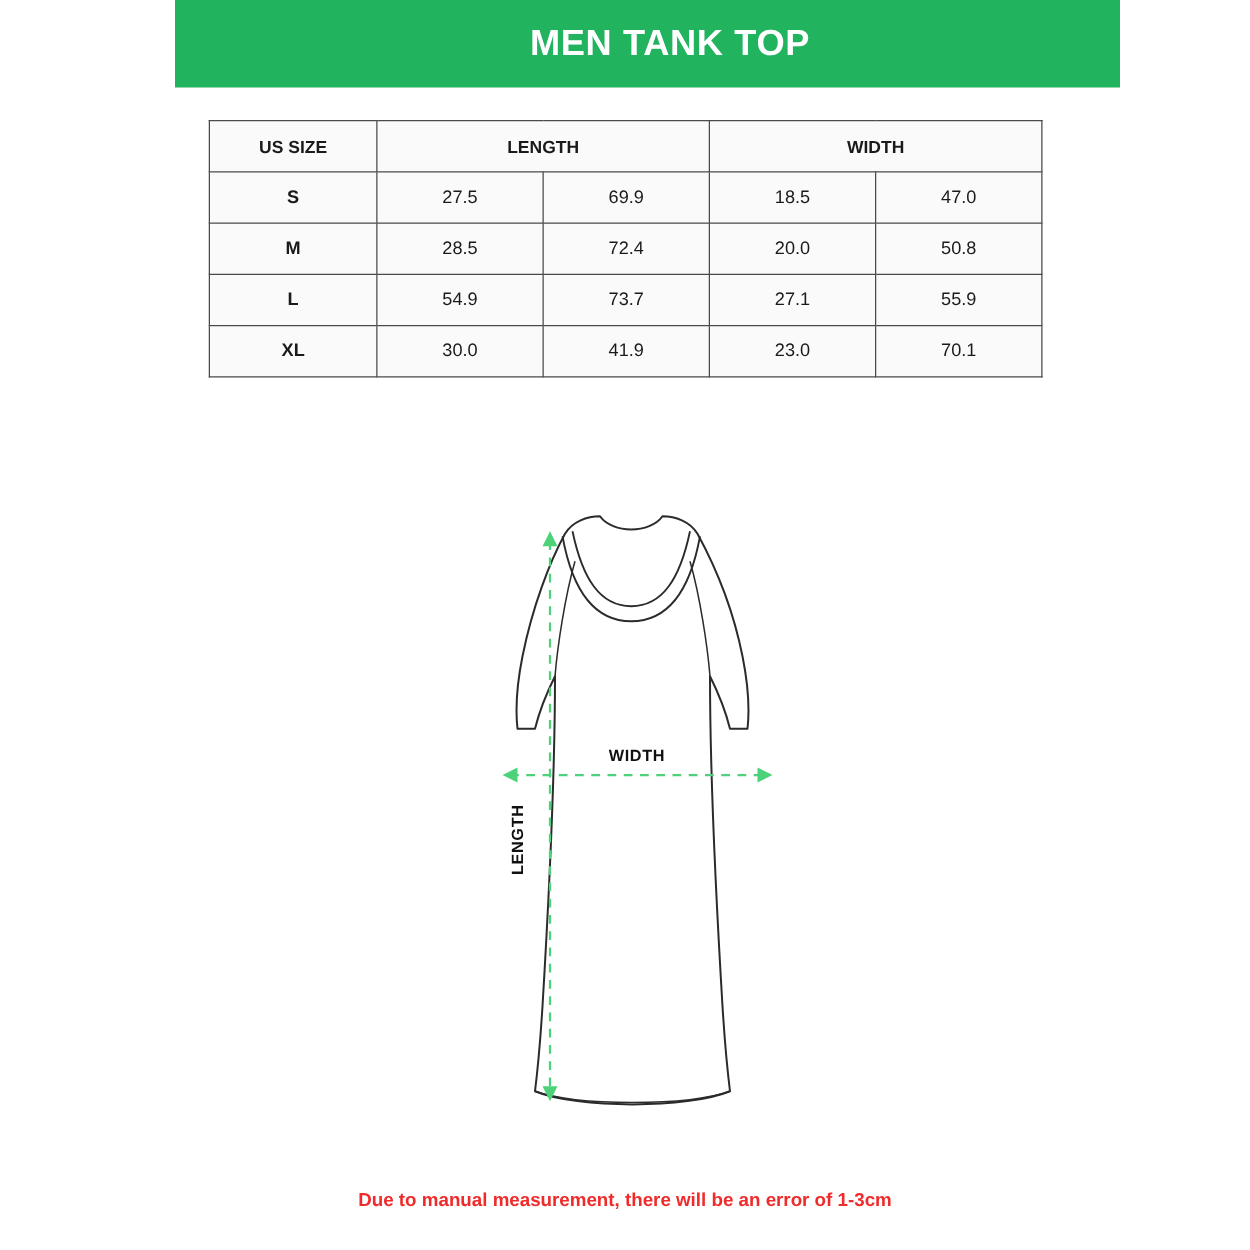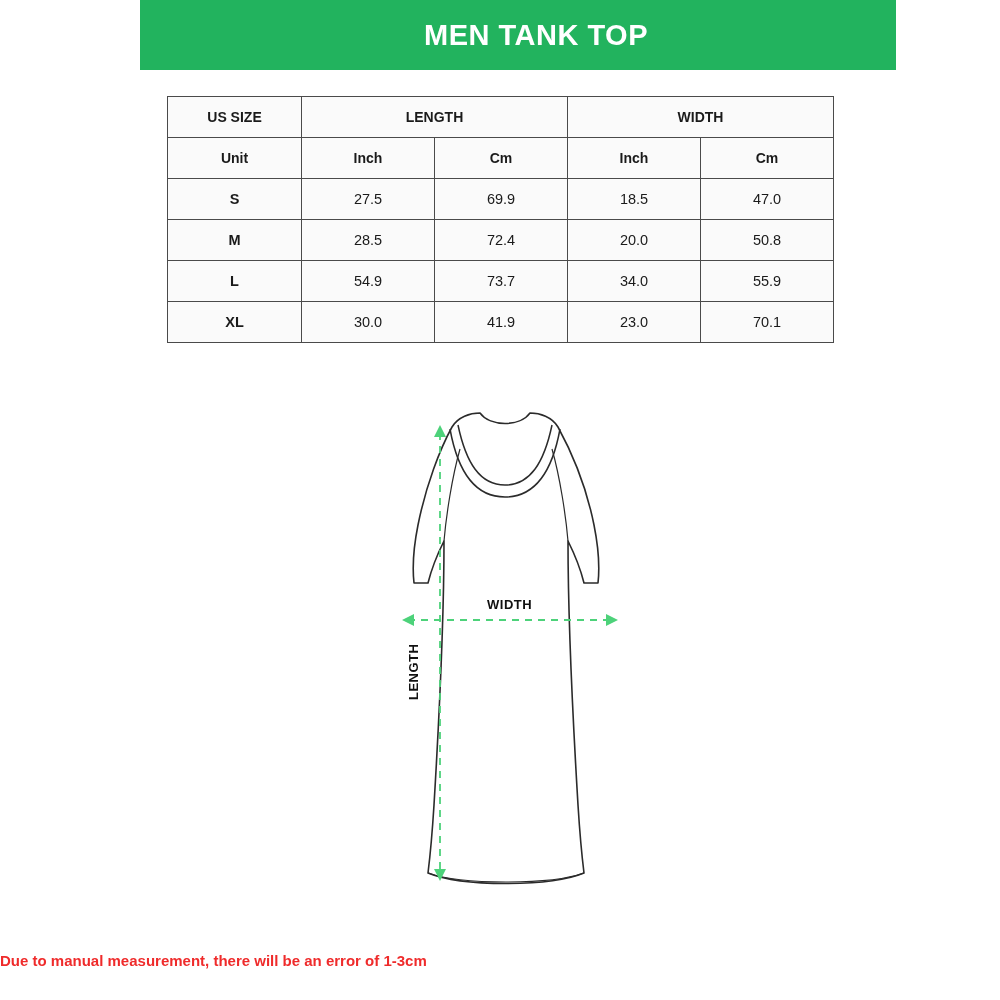--- a/index.html
+++ b/index.html
@@ -101,21 +101,21 @@
     transform: rotate(-90deg);
     transform-origin: left top;
   }
 
   
   .footer-note {
     position: absolute;
     left: 0;
     top: 952px;
     width: 1000px;
-    text-align: left;
+    text-align: center;
     color: #ef2b2b;
     font-size: 15px;
     font-weight: bold;
   }
 </style>
 </head>
 <body>
 
 <div class="banner">
   <div class="banner-title">MEN TANK TOP</div>
@@ -128,48 +128,41 @@
         <col class="col-cell">
         <col class="col-cell">
         <col class="col-cell">
         <col class="col-cell">
     </colgroup>
     <tbody>
       <tr>
         <th>US SIZE</th>
         <th colspan="2">LENGTH</th>
         <th colspan="2">WIDTH</th>
-      </tr>
-      <tr>
-        <th>Unit</th>
-        <th>Inch</th>
-        <th>Cm</th>
-        <th>Inch</th>
-        <th>Cm</th>
       </tr>
 
       <tr>
         <td class="row-label">S</td>
         <td class="val">27.5</td>
         <td class="val">69.9</td>
         <td class="val">18.5</td>
         <td class="val">47.0</td>
       </tr>
       <tr>
         <td class="row-label">M</td>
         <td class="val">28.5</td>
         <td class="val">72.4</td>
         <td class="val">20.0</td>
         <td class="val">50.8</td>
       </tr>
       <tr>
         <td class="row-label">L</td>
         <td class="val">54.9</td>
         <td class="val">73.7</td>
-        <td class="val">34.0</td>
+        <td class="val">27.1</td>
         <td class="val">55.9</td>
       </tr>
       <tr>
         <td class="row-label">XL</td>
         <td class="val">30.0</td>
         <td class="val">41.9</td>
         <td class="val">23.0</td>
         <td class="val">70.1</td>
       </tr>
     </tbody>

